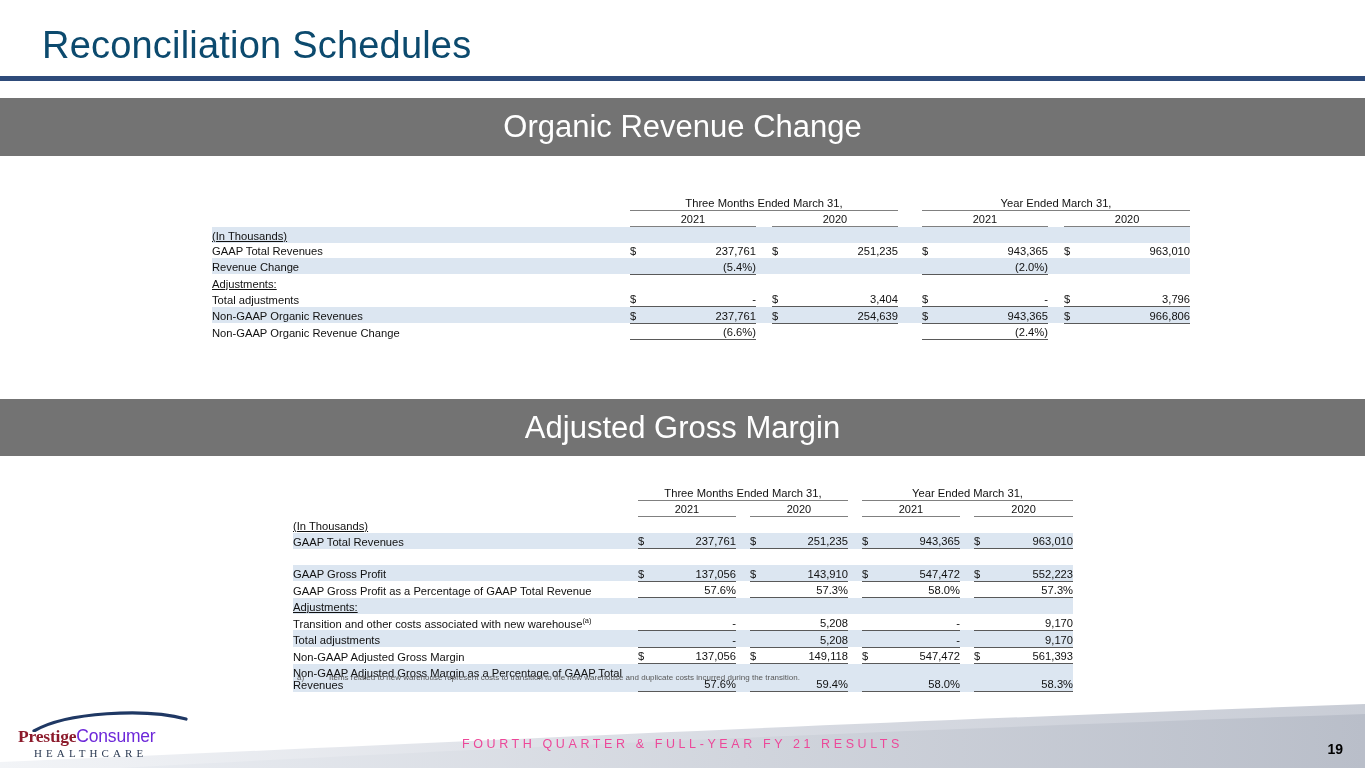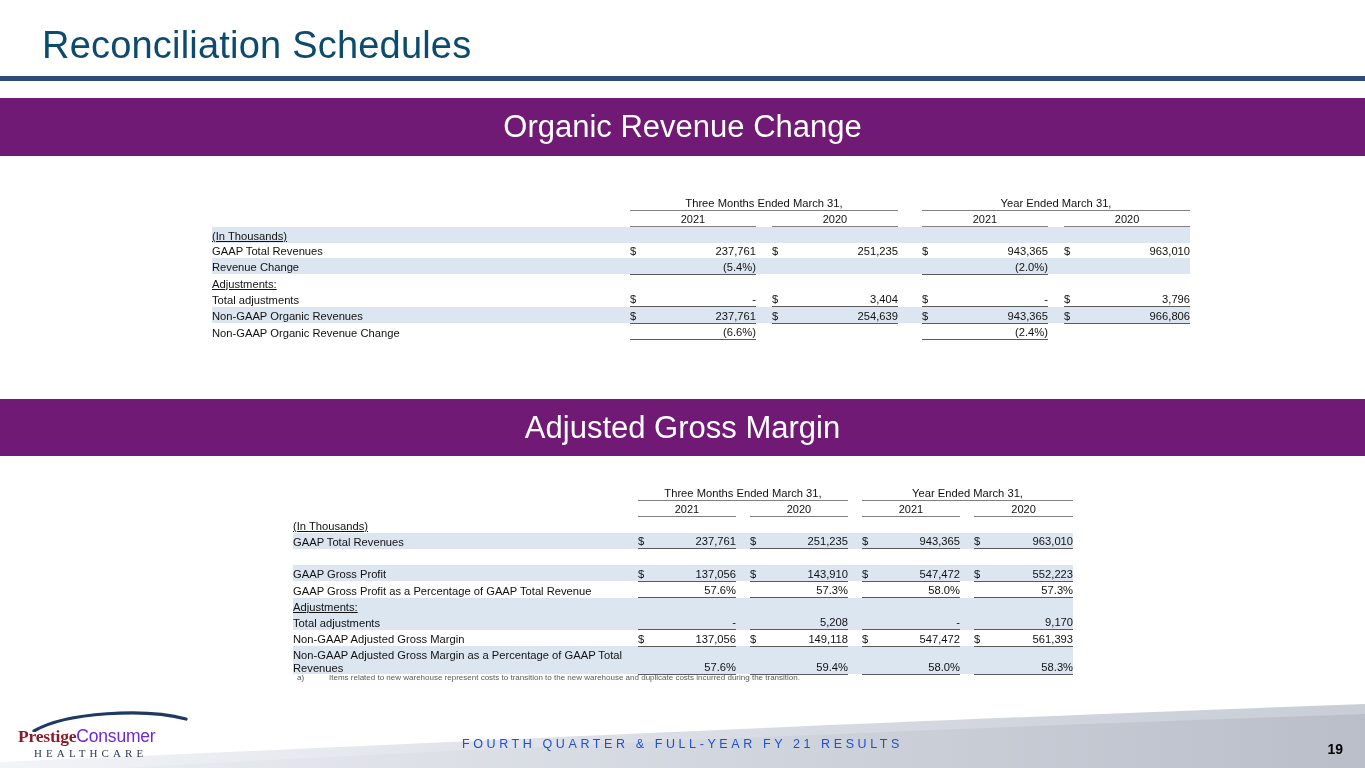--- a/index.html
+++ b/index.html
@@ -23,21 +23,21 @@
     background:#2e4b7a;
   }
   .title-rule2{
     position:absolute;left:0;top:81px;width:1365px;height:2px;
     background:#ffffff;
   }
 
   
   .banner{
     position:absolute;left:0;width:1365px;
-    background:#701a75;
+    background:#737373;
     color:#ffffff;
     display:flex;align-items:center;justify-content:center;
     font-size:31px;font-weight:400;
   }
   #banner-organic{top:98px;height:58px;}
   #banner-margin{top:399px;height:57px;}
 
   
   .fin-table{
     position:absolute;
@@ -86,21 +86,21 @@
   
   .footer-wrap{
     position:absolute;left:0;top:690px;width:1365px;height:78px;
     overflow:hidden;
   }
   .footer-band{
     position:absolute;left:0;top:0;width:1365px;height:78px;
   }
   .footer-text{
     position:absolute;left:0;top:737px;width:1365px;
-    text-align:center;color:#1d4ed8;
+    text-align:center;color:#ec4899;
     font-size:12.5px;letter-spacing:3.6px;
     font-weight:400;
   }
   .page-num{
     position:absolute;right:22px;top:741px;
     color:#000000;font-size:14px;font-weight:700;
   }
 
   
   .logo{
@@ -338,20 +338,34 @@
         <td class="spacer"></td>
         <td class="cur bb"></td>
         <td class="num bb">57.3%</td>
       </tr>
 
       <tr class="shaded">
         <td class="lbl"><span class="u-line">Adjustments:</span></td>
         <td colspan="11"></td>
       </tr>
 
+      <tr>
+        <td class="lbl"><span>Transition and other costs associated with new warehouse</span><sup class="fn">(a)</sup></td>
+        <td class="cur bb"></td>
+        <td class="num bb">-</td>
+        <td class="spacer"></td>
+        <td class="cur bb"></td>
+        <td class="num bb">5,208</td>
+        <td class="spacer"></td>
+        <td class="cur bb"></td>
+        <td class="num bb">-</td>
+        <td class="spacer"></td>
+        <td class="cur bb"></td>
+        <td class="num bb">9,170</td>
+      </tr>
 
       <tr class="shaded">
         <td class="lbl">Total adjustments</td>
         <td class="cur bb"></td>
         <td class="num bb">-</td>
         <td class="spacer"></td>
         <td class="cur bb"></td>
         <td class="num bb">5,208</td>
         <td class="spacer"></td>
         <td class="cur bb"></td>

